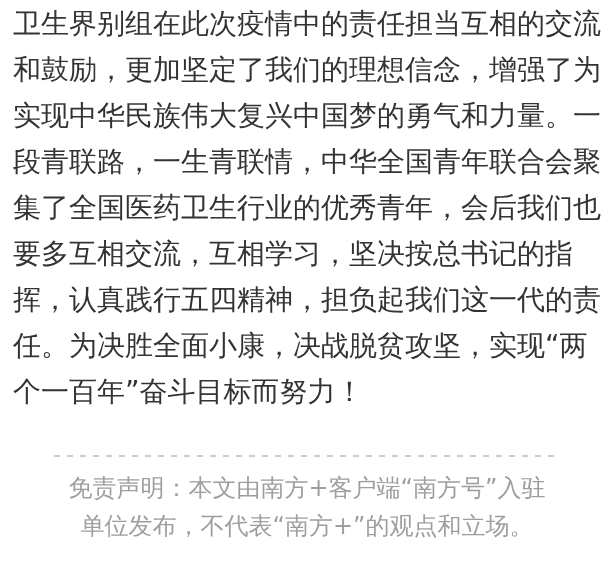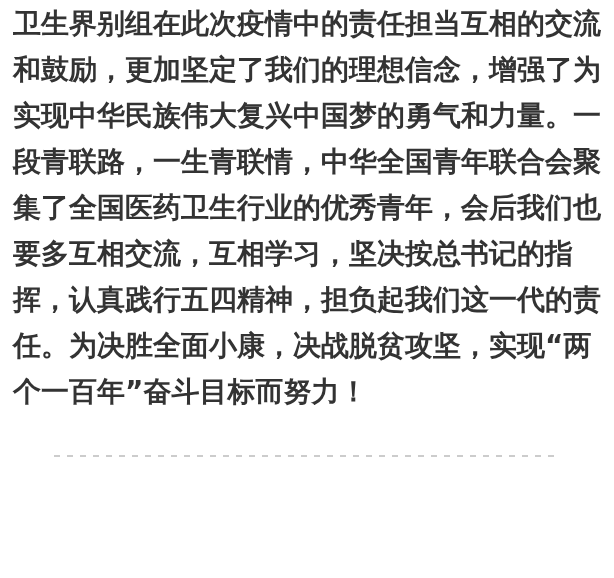--- a/index.html
+++ b/index.html
@@ -10,21 +10,20 @@
     width: 614px;
     height: 578px;
     overflow: hidden;
     background: var(--background, #ffffff);
     font-family: "DejaVu Sans", "Liberation Sans", sans-serif;
   }
   .page {
     width: 614px;
     height: 446px;
     position: relative;
-    font-weight: bold;
   }
   .article-paragraph {
     margin: 0;
     padding: 1px 13px 0 13px;
     font-size: 28px;
     line-height: 46px;
     letter-spacing: 0;
     color: var(--text, #333333);
     text-align: left;
     overflow-wrap: break-word;
@@ -55,15 +54,16 @@
 </style>
 </head>
 <body>
 
 <div class="page">
 
   <p class="article-paragraph">卫生界别组在此次疫情中的责任担当互相的交流和鼓励，更加坚定了我们的理想信念，增强了为实现中华民族伟大复兴中国梦的勇气和力量。一段青联路，一生青联情，中华全国青年联合会聚集了全国医药卫生行业的优秀青年，会后我们也要多互相交流，互相学习，坚决按总书记的指挥，认真践行五四精神，担负起我们这一代的责任。为决胜全面小康，决战脱贫攻坚，实现“两个一百年”奋斗目标而努力！</p>
 
   <div class="disclaimer">
     <div class="divider"></div>
+    <p class="disclaimer-text">免责声明：本文由南方+客户端“南方号”入驻单位发布，不代表“南方+”的观点和立场。</p>
   </div>
 
 </div>
 
 </body></html>

